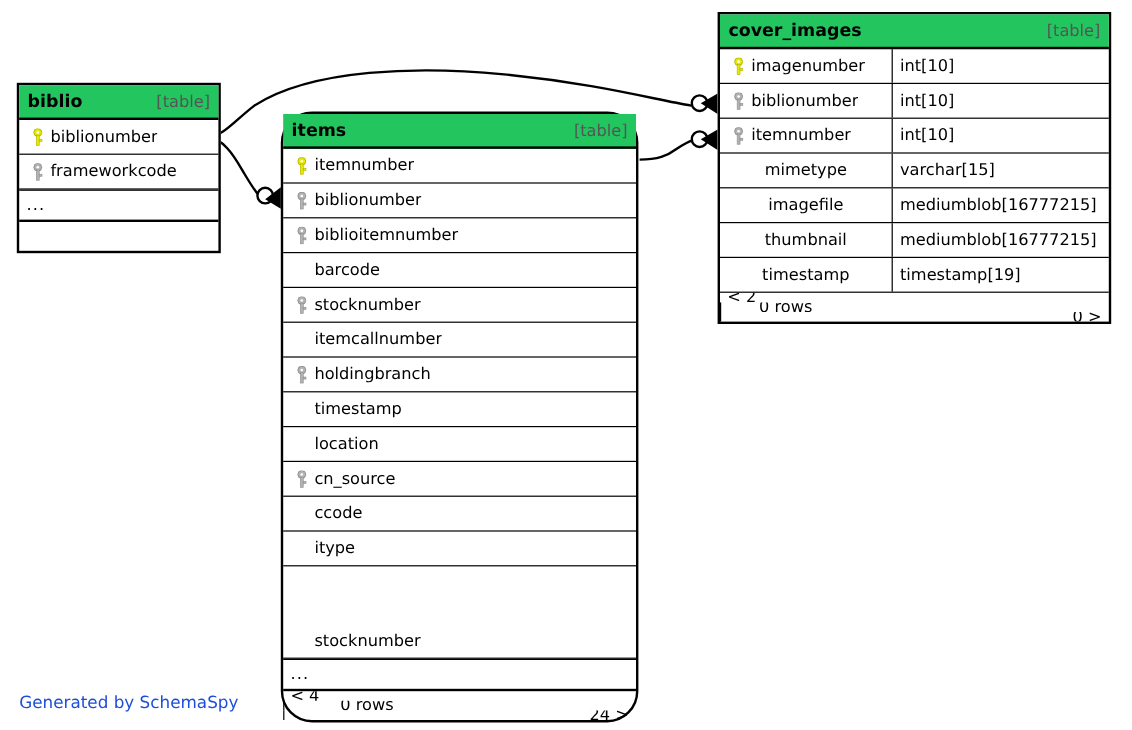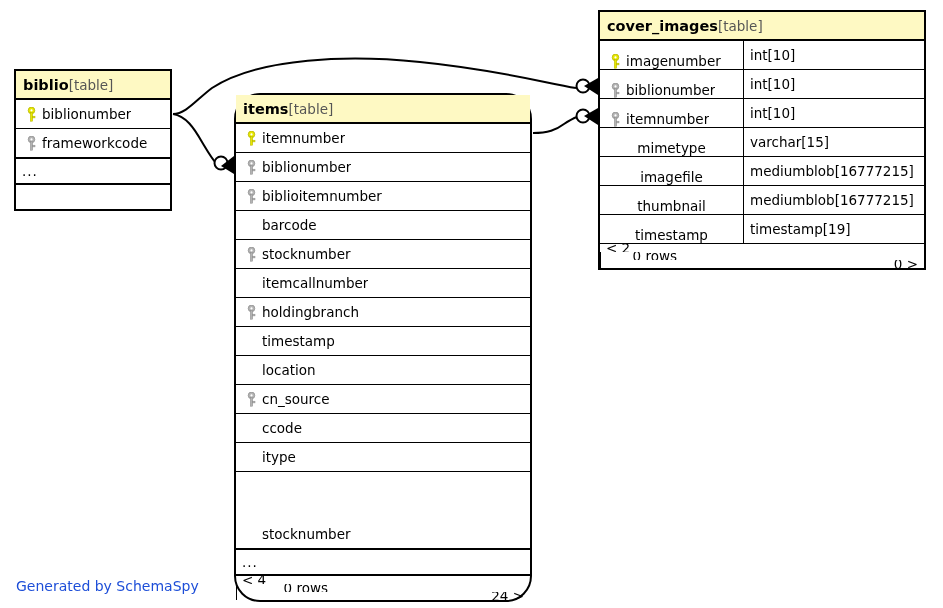--- a/index.html
+++ b/index.html
@@ -39,22 +39,22 @@
     z-index: 2;
     background: #ffffff;
     border: 2px solid #000000;
     box-sizing: border-box;
     font-size: 13.5px;
   }
 
   .tbl-header {
     display: flex;
     align-items: center;
-    justify-content: flex-start;
-    background: #fef9c3;
+    justify-content: space-between;
+    background: #22c55e;
     border-bottom: 2px solid #000000;
     box-sizing: border-box;
     padding: 0 7px;
     height: 29px;
   }
   .tbl-name {
     font-weight: bold;
     font-size: 14.5px;
     color: #000000;
     white-space: nowrap;
@@ -144,42 +144,42 @@
     white-space: nowrap;
   }
   .foot-left   { justify-content: flex-start; }
   .foot-right  { justify-content: flex-end; }
   .foot-div    { border-left: 1px solid #000000; }
 
   
   #tbl-biblio {
     left: 14px;
     top: 69px;
-    width: 158px;
+    width: 170px;
   }
   #tbl-biblio .tbl-footer .fc1 { width: 48px; }
   #tbl-biblio .tbl-footer .fc2 { width: 60px; }
   #tbl-biblio .tbl-footer .fc3 { flex: 1 1 auto; margin-top: 48px; }
 
   #tbl-items {
     left: 234px;
     top: 93px;
     width: 298px;
     border-radius: 26px;
   }
   #tbl-items .tbl-footer .fc1 { width: 118px; }
   #tbl-items .tbl-footer .fc2 { width: 98px; }
   #tbl-items .tbl-footer .fc3 { flex: 1 1 auto; }
 
   #tbl-cover {
     left: 598px;
     top: 10px;
     width: 328px;
   }
-  #tbl-cover .col-name-cell { flex: 0 0 143px; width: 143px; align-items: flex-end; }
+  #tbl-cover .col-name-cell { flex: 0 0 143px; width: 143px; }
   #tbl-cover .col-type-cell { flex: 1 1 auto; }
   #tbl-cover .tbl-footer .fc1 { width: 60px; }
   #tbl-cover .tbl-footer .fc2 { width: 83px; }
   #tbl-cover .tbl-footer .fc3 { flex: 1 1 auto; }
   #tbl-cover .col-row:last-of-type { border-bottom: 2px solid #000000; }
 
   #tbl-items .col-row.last-col { border-bottom: 1px solid #000000; margin-top: 48px; }
 
   
   #credit {

